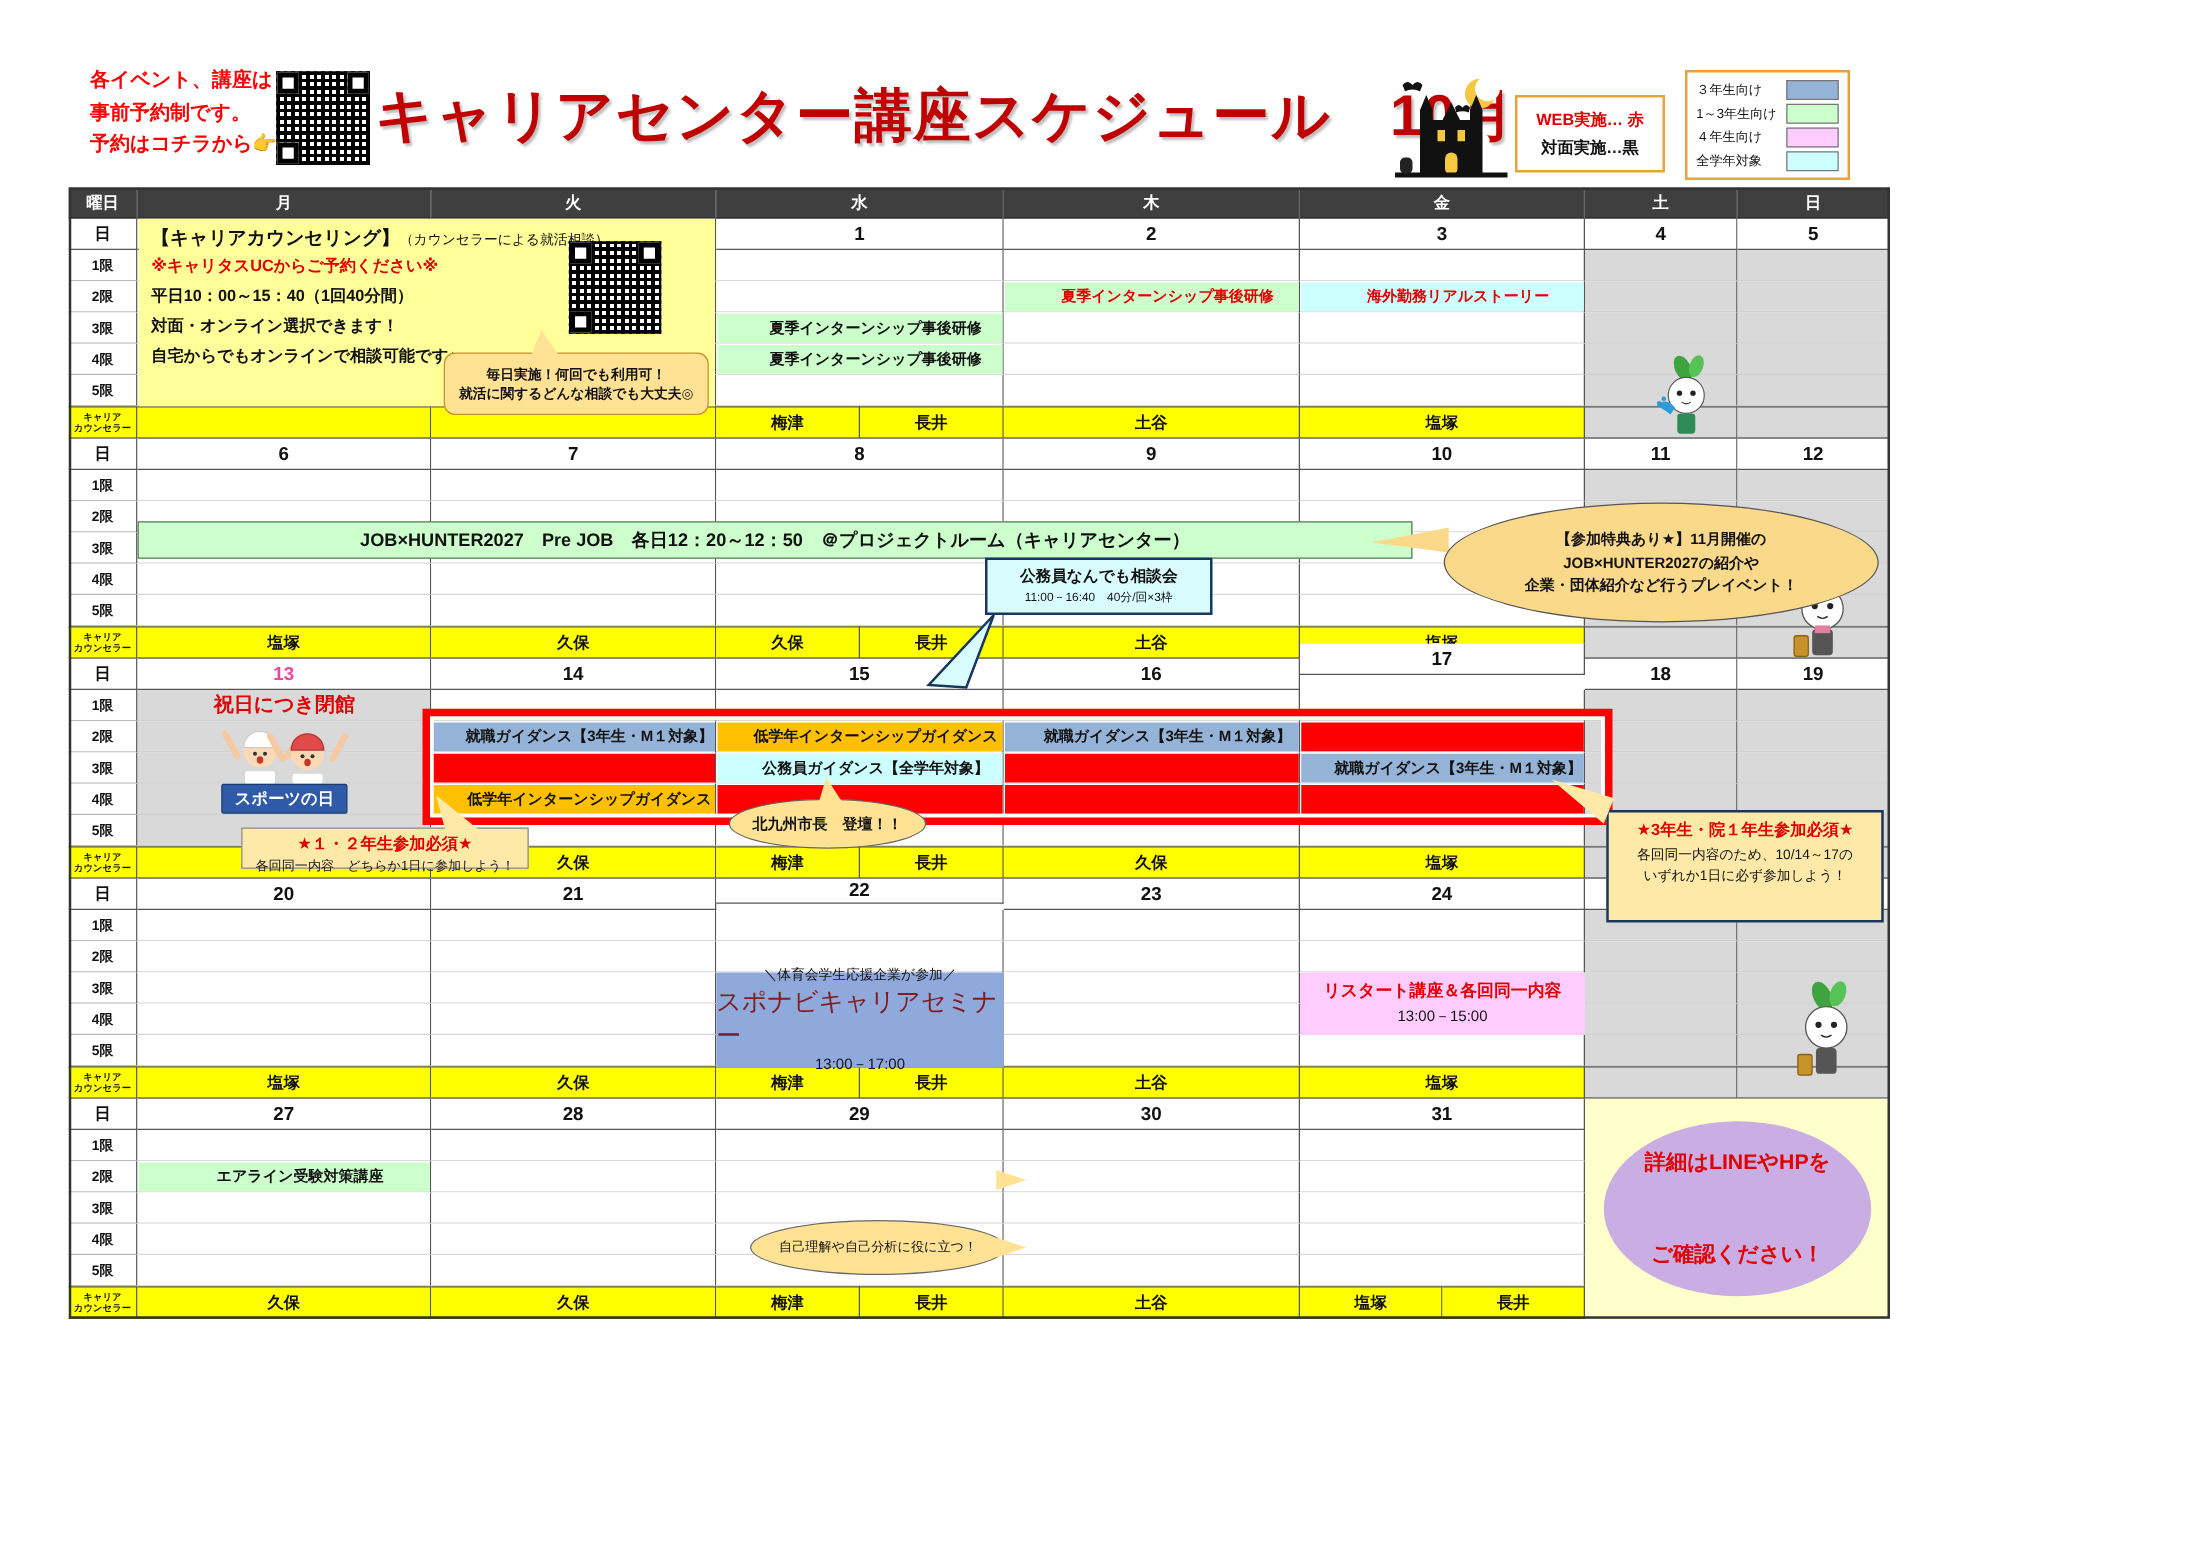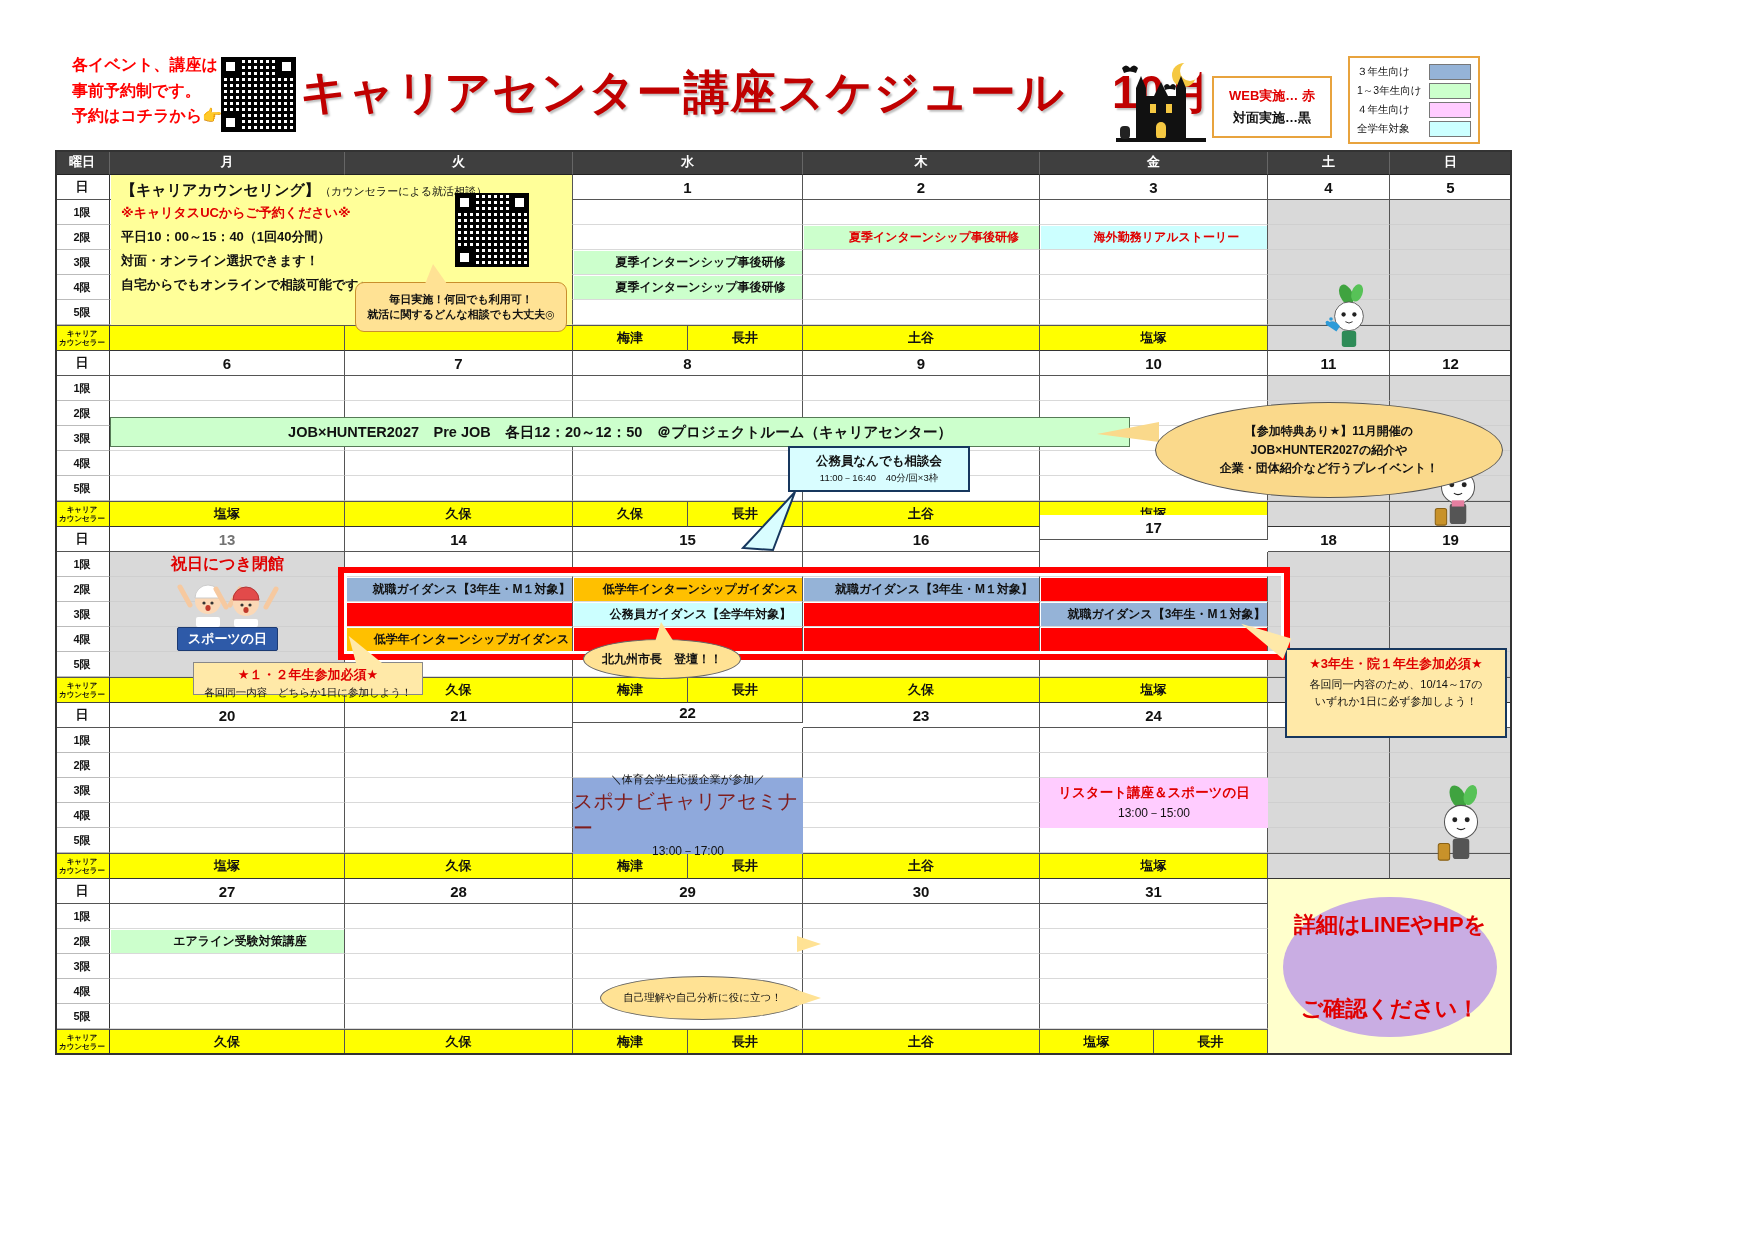--- a/index.html
+++ b/index.html
@@ -26,21 +26,21 @@
   
   #grid{left:55px;top:150px;width:1457px;height:905px;position:absolute;}
   #grid::after{content:"";position:absolute;inset:0;border:2px solid #333;pointer-events:none;z-index:7;}
   .cell{position:absolute;box-sizing:border-box;display:flex;align-items:center;justify-content:center;overflow:hidden;}
   .hdr{background:#3F3F3F;color:#fff;font-weight:bold;font-size:13px;border-right:1px solid #666;border-bottom:1px solid #222;}
   .lab{background:#fff;font-weight:bold;border-right:1px solid #333;border-bottom:1px solid #bbb;color:#111;}
   .date-lab{font-size:13px;border-bottom:1px solid #555;}
   .per-lab{font-size:11px;}
   .coun-lab{background:#FFFF00;font-size:7.5px;white-space:pre-line;text-align:center;line-height:1.2;border-top:1px solid #555;border-bottom:1px solid #444;}
   .date{background:#fff;font-weight:bold;font-size:15px;color:#111;border-right:1px solid #555;border-bottom:1px solid #555;}
-  .date.hol{color:#737373;}
+  .date.hol{color:#ec4899;}
   .per{background:#fff;border-right:1px solid #555;border-bottom:1px solid #D9D9D9;}
   .per.gray{background:#D9D9D9;border-bottom:1px solid #cfcfcf;}
   .coun{background:#FFFF00;font-weight:bold;font-size:13px;color:#111;border-right:1px solid #555;border-top:1px solid #555;border-bottom:1px solid #333;}
   .coun.gray{background:#D9D9D9;}
   .event{font-weight:bold;font-size:12px;z-index:2;white-space:nowrap;padding-left:25px;}
   
   .ov{position:absolute;box-sizing:border-box;}
   #counseling{left:56px;top:25px;width:461px;height:150px;background:#FFFF99;z-index:2;padding:6px 10px;font-size:13px;color:#111;}
   #counseling .t{font-weight:bold;font-size:15px;}
   #counseling .s{font-size:11px;}
@@ -70,21 +70,21 @@
   #sponavi .t{font-weight:normal;font-size:20px;color:#7f1d1d;margin:1px 0;}
   #sponavi .m{font-size:12px;}
   #restart{left:985px;top:628px;width:228px;height:50px;background:#FFCCFF;z-index:2;display:flex;flex-direction:column;justify-content:center;align-items:center;}
   #restart .t{color:#E00000;font-weight:bold;font-size:13.5px;}
   #restart .m{font-size:12px;color:#111;margin-top:3px;}
   #webtest{left:748px;top:779px;width:237px;height:100px;background:#CCFFFF;z-index:2;display:flex;flex-direction:column;justify-content:center;align-items:center;color:#111;}
   #webtest .t{font-weight:bold;font-size:13px;margin-top:2px;}
   #webtest .m{font-size:10.5px;margin-top:2px;}
   .exam-oval{left:545px;width:205px;height:44px;font-size:10.5px;color:#111;z-index:3;}
   #cream{left:1213px;top:729px;width:244px;height:176px;background:#FFFFCC;z-index:2;display:flex;align-items:center;justify-content:center;}
-  #line-ellipse{width:214px;height:140px;border-radius:50%;background:#C9ADE3;display:flex;flex-direction:column;align-items:center;justify-content:center;color:#E00000;font-weight:bold;font-size:22px;line-height:1.9;gap:42px;}
+  #line-ellipse{width:214px;height:140px;border-radius:50%;background:#C9ADE3;display:flex;flex-direction:column;align-items:center;justify-content:center;color:#E00000;font-weight:bold;font-size:17px;line-height:1.9;gap:42px;}
   .mascot{z-index:3;}
 </style>
 </head>
 <body>
 
 <div class="abs" id="notice">
   <div>各イベント、講座は</div>
   <div>事前予約制です。</div>
   <div><span>予約はコチラから</span><span>👉</span></div>
 </div>
@@ -209,21 +209,21 @@
     <div class="b"><span>各回同一内容のため、10/14～17の</span><br><span>いずれか1日に必ず参加しよう！</span></div>
   </div>
   <div class="tail" style="left:1182px;top:478px;border-top:5px solid transparent;border-bottom:17px solid transparent;border-right:52px solid #FFE9A8;transform:rotate(22deg);z-index:5;"></div>
 
   <div class="ov" id="sponavi">
     <div class="h">＼体育会学生応援企業が参加／</div>
     <div class="t">スポナビキャリアセミナー</div>
     <div class="m">13:00－17:00</div>
   </div>
   <div class="ov" id="restart">
-    <div class="t">リスタート講座＆スポーツの日</div>
+    <div class="t">リスタート講座＆各回同一内容</div>
     <div class="m">13:00－15:00</div>
   </div>
 
   <div class="tail" style="left:742px;top:786px;border-top:8px solid transparent;border-bottom:8px solid transparent;border-left:24px solid #FFE294;z-index:3;"></div>
   <div class="ov oval exam-oval" style="top:826px;">自己理解や自己分析に役に立つ！</div>
   <div class="tail" style="left:742px;top:840px;border-top:8px solid transparent;border-bottom:8px solid transparent;border-left:24px solid #FFE294;z-index:3;"></div>
   <div class="ov" id="cream">
     <div id="line-ellipse">
       <div>詳細はLINEやHPを</div>
       <div>ご確認ください！</div>

